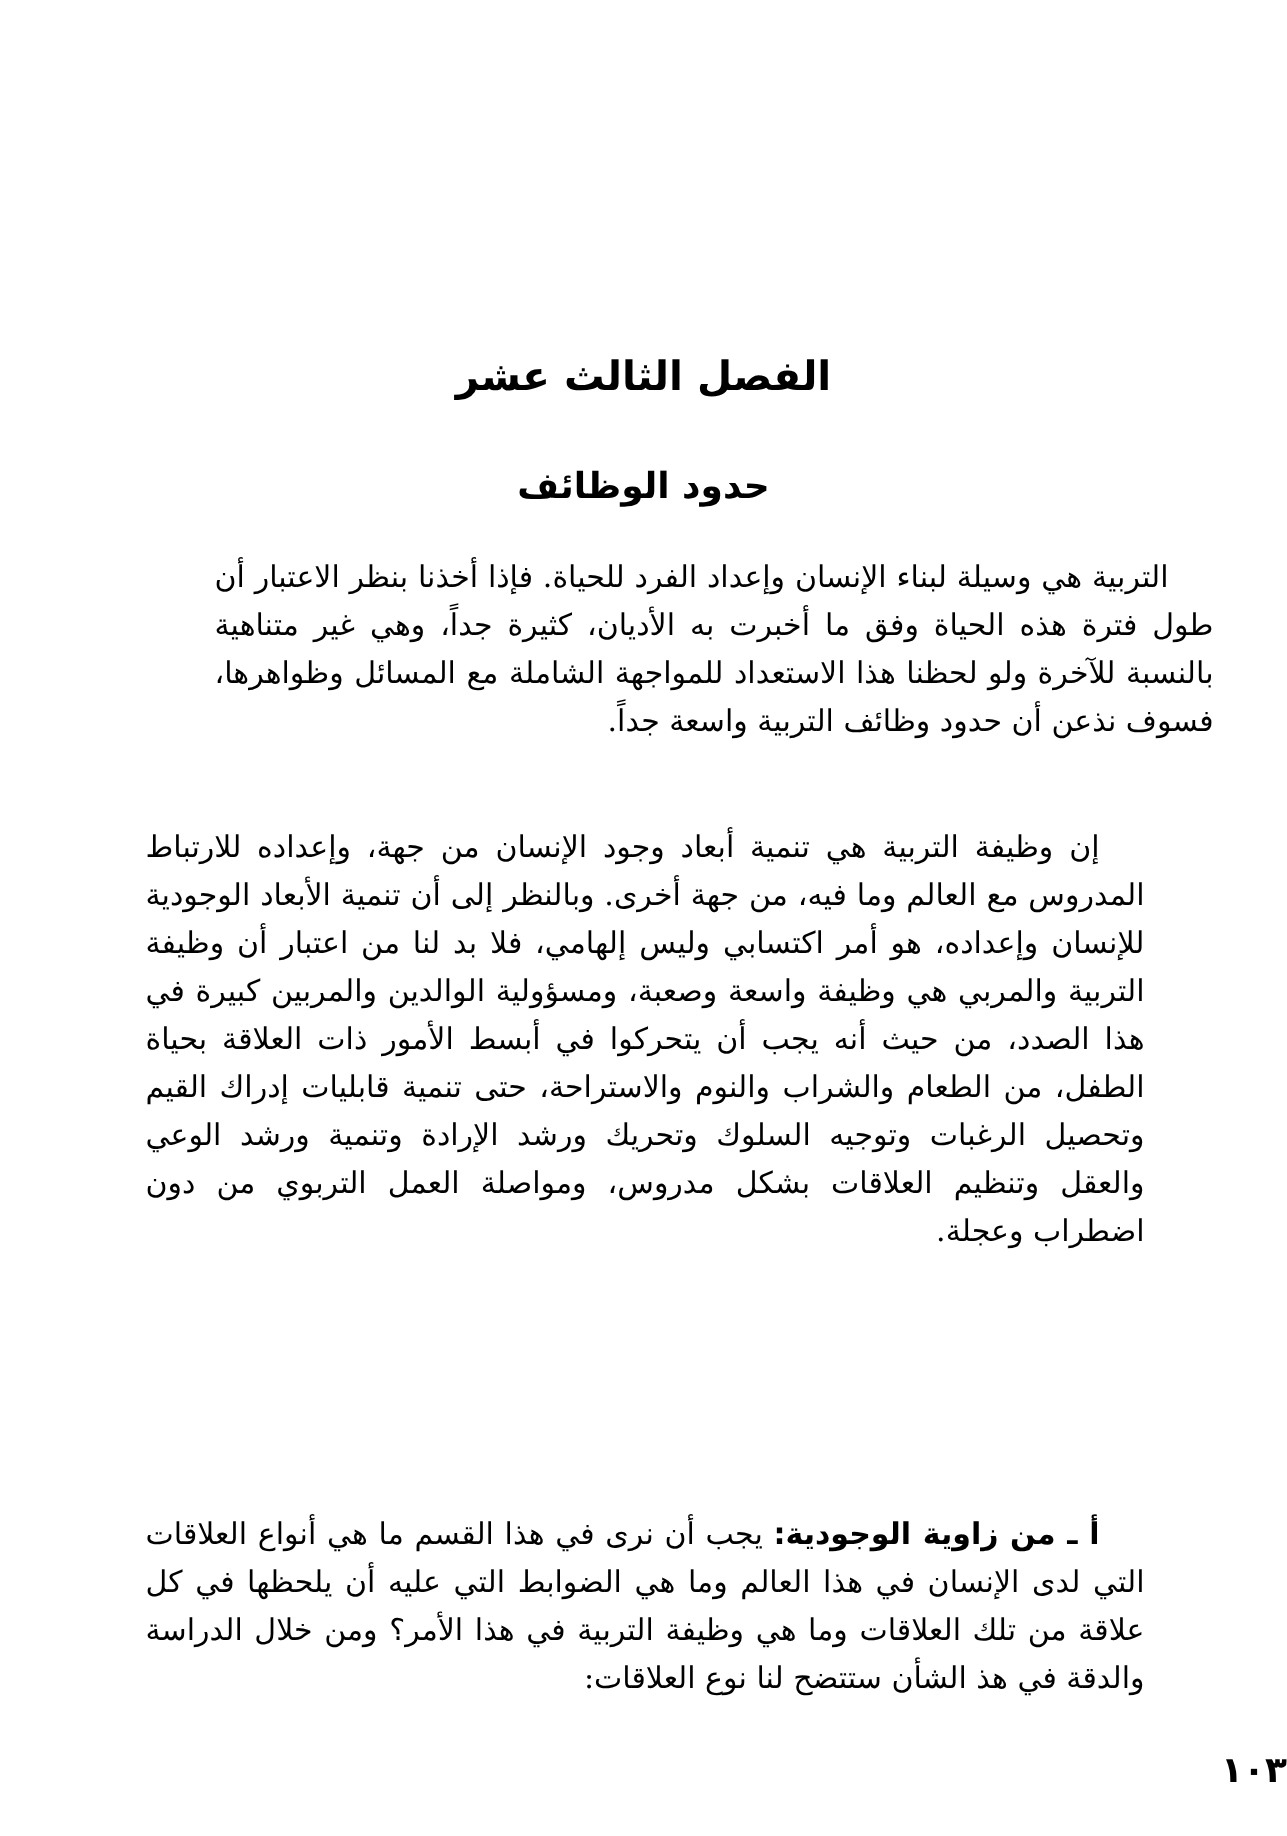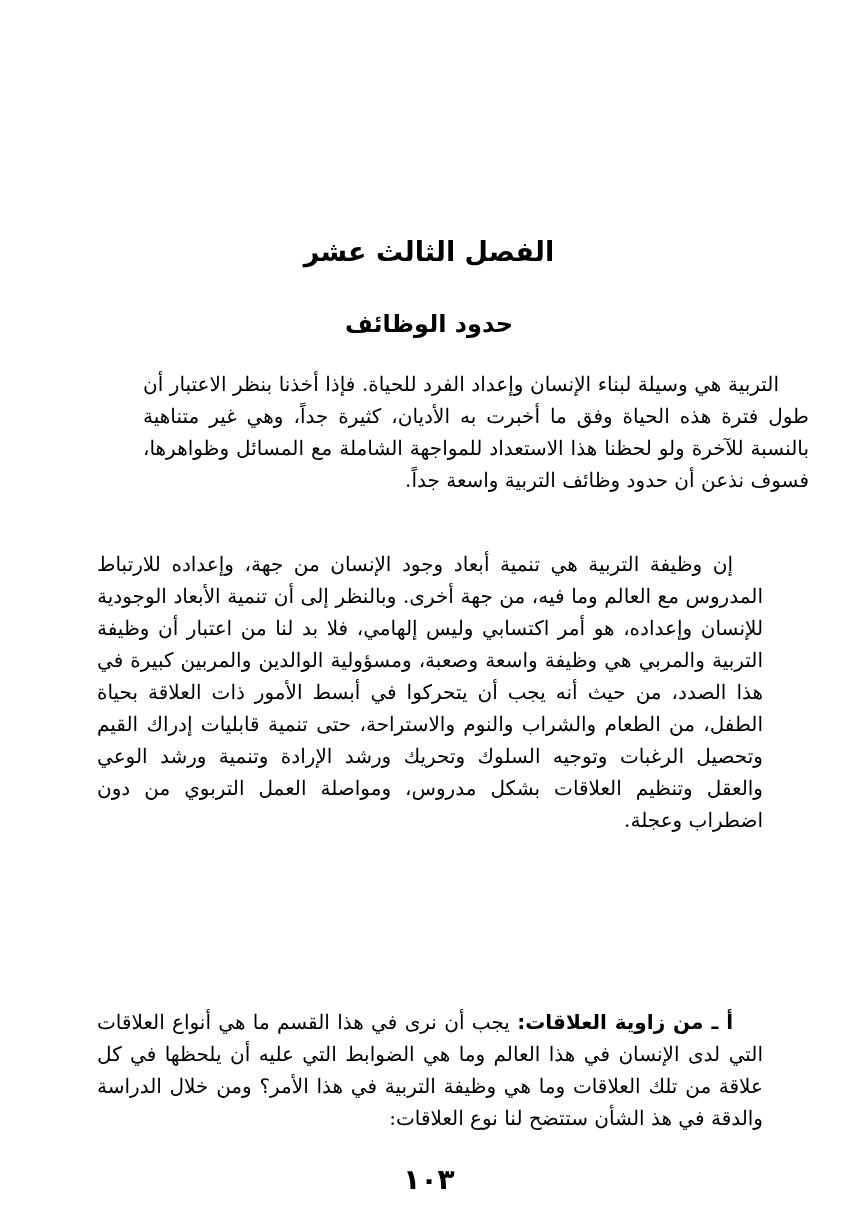--- a/index.html
+++ b/index.html
@@ -66,25 +66,25 @@
     .p4 { top: 1006px; }
     .bold-lead {
       font-family: "DejaVu Sans", "Liberation Sans", sans-serif;
       font-weight: bold;
     }
     .page-number {
       position: absolute;
       top: 1166px;
       left: 0;
       width: 858px;
-      text-align: center;
+      text-align: right;
       direction: rtl;
       font-family: "DejaVu Sans", "Liberation Sans", sans-serif;
       font-weight: bold;
-      font-size: 28px;
+      font-size: 24px;
       line-height: 28px;
     }
   </style>
 </head>
 <body>
 
 <div class="page">
 
   <h1 class="chapter-title" style="margin:0;">الفصل الثالث عشر</h1>
 
@@ -93,18 +93,18 @@
   <div class="body-text p1">
     <p class="para">التربية هي وسيلة لبناء الإنسان وإعداد الفرد للحياة. فإذا أخذنا بنظر الاعتبار أن طول فترة هذه الحياة وفق ما أخبرت به الأديان، كثيرة جداً، وهي غير متناهية بالنسبة للآخرة ولو لحظنا هذا الاستعداد للمواجهة الشاملة مع المسائل وظواهرها، فسوف نذعن أن حدود وظائف التربية واسعة جداً.</p>
   </div>
 
   <div class="body-text p2">
     <p class="para">إن وظيفة التربية هي تنمية أبعاد وجود الإنسان من جهة، وإعداده للارتباط المدروس مع العالم وما فيه، من جهة أخرى. وبالنظر إلى أن تنمية الأبعاد الوجودية للإنسان وإعداده، هو أمر اكتسابي وليس إلهامي، فلا بد لنا من اعتبار أن وظيفة التربية والمربي هي وظيفة واسعة وصعبة، ومسؤولية الوالدين والمربين كبيرة في هذا الصدد، من حيث أنه يجب أن يتحركوا في أبسط الأمور ذات العلاقة بحياة الطفل، من الطعام والشراب والنوم والاستراحة، حتى تنمية قابليات إدراك القيم وتحصيل الرغبات وتوجيه السلوك وتحريك ورشد الإرادة وتنمية ورشد الوعي والعقل وتنظيم العلاقات بشكل مدروس، ومواصلة العمل التربوي من دون اضطراب وعجلة.</p>
   </div>
 
 
   <div class="body-text p4">
-    <p class="para"><span class="bold-lead">أ ـ من زاوية العلاقات:</span><span> يجب أن نرى في هذا القسم ما هي أنواع العلاقات التي لدى الإنسان في هذا العالم وما هي الضوابط التي عليه أن يلحظها في كل علاقة من تلك العلاقات وما هي وظيفة التربية في هذا الأمر؟ ومن خلال الدراسة والدقة في هذ الشأن ستتضح لنا نوع العلاقات:</span></p>
+    <p class="para"><span class="bold-lead">أ ـ من زاوية الوجودية:</span><span> يجب أن نرى في هذا القسم ما هي أنواع العلاقات التي لدى الإنسان في هذا العالم وما هي الضوابط التي عليه أن يلحظها في كل علاقة من تلك العلاقات وما هي وظيفة التربية في هذا الأمر؟ ومن خلال الدراسة والدقة في هذ الشأن ستتضح لنا نوع العلاقات:</span></p>
   </div>
 
   <div class="page-number">١٠٣</div>
 
 </div>
 
 </body></html>

